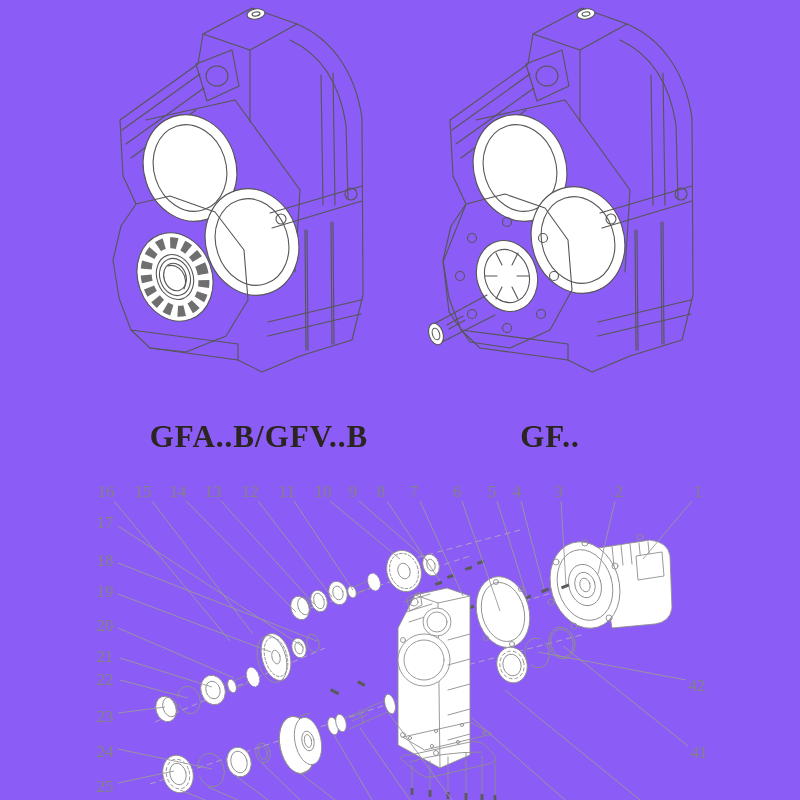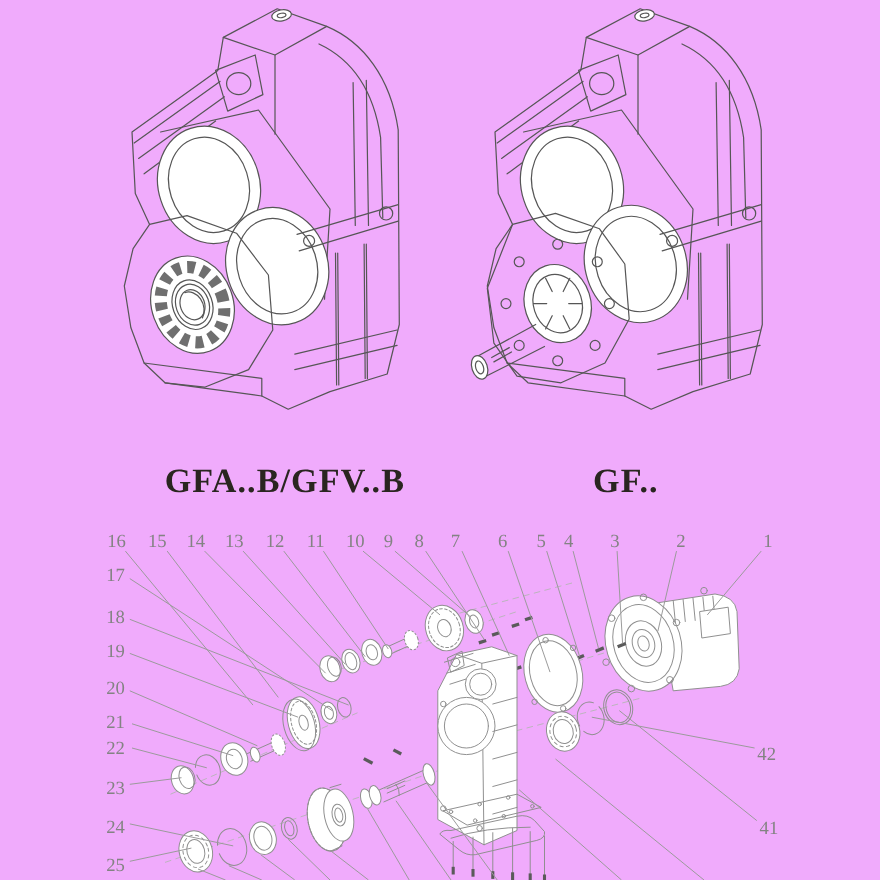--- a/index.html
+++ b/index.html
@@ -1,23 +1,23 @@
 <!DOCTYPE html>
 <html><head>
 <meta charset="utf-8">
 <style>
   html,body{margin:0;padding:0;background:#fff;}
-  .canvas{position:relative;width:800px;height:800px;background:#f0abfc;overflow:hidden;
+  .canvas{position:relative;width:800px;height:800px;background:#8b5cf6;overflow:hidden;
           font-family:"Liberation Serif", serif;}
   svg{position:absolute;left:0;top:0;}
   .model-label{position:absolute;top:416px;height:42px;line-height:42px;
                text-align:center;font-weight:bold;font-size:31px;letter-spacing:1px;
                color:#2a2520;}
   #label-left{left:118px;width:282px;}
-  #label-right{left:479px;width:180px;}
+  #label-right{left:460px;width:180px;}
   
   .dw{stroke:#565656;stroke-width:1.1;fill:none;stroke-linejoin:round;stroke-linecap:round;}
   .dwf{stroke:#565656;stroke-width:1.1;fill:#ffffff;stroke-linejoin:round;}
   
   .ex{stroke:#8f8f8f;stroke-width:0.9;fill:none;stroke-linejoin:round;stroke-linecap:round;}
   .exf{stroke:#8f8f8f;stroke-width:0.9;fill:#ffffff;stroke-linejoin:round;}
   .axis{stroke:#b5b5b5;stroke-width:0.8;stroke-dasharray:6 4;fill:none;}
   .leader{stroke:#9a9a9a;stroke-width:0.9;fill:none;}
   .bolt{fill:#5a5a5a;stroke:none;}
   .co text{font-family:"Liberation Serif", serif;font-size:17px;fill:#838383;}

